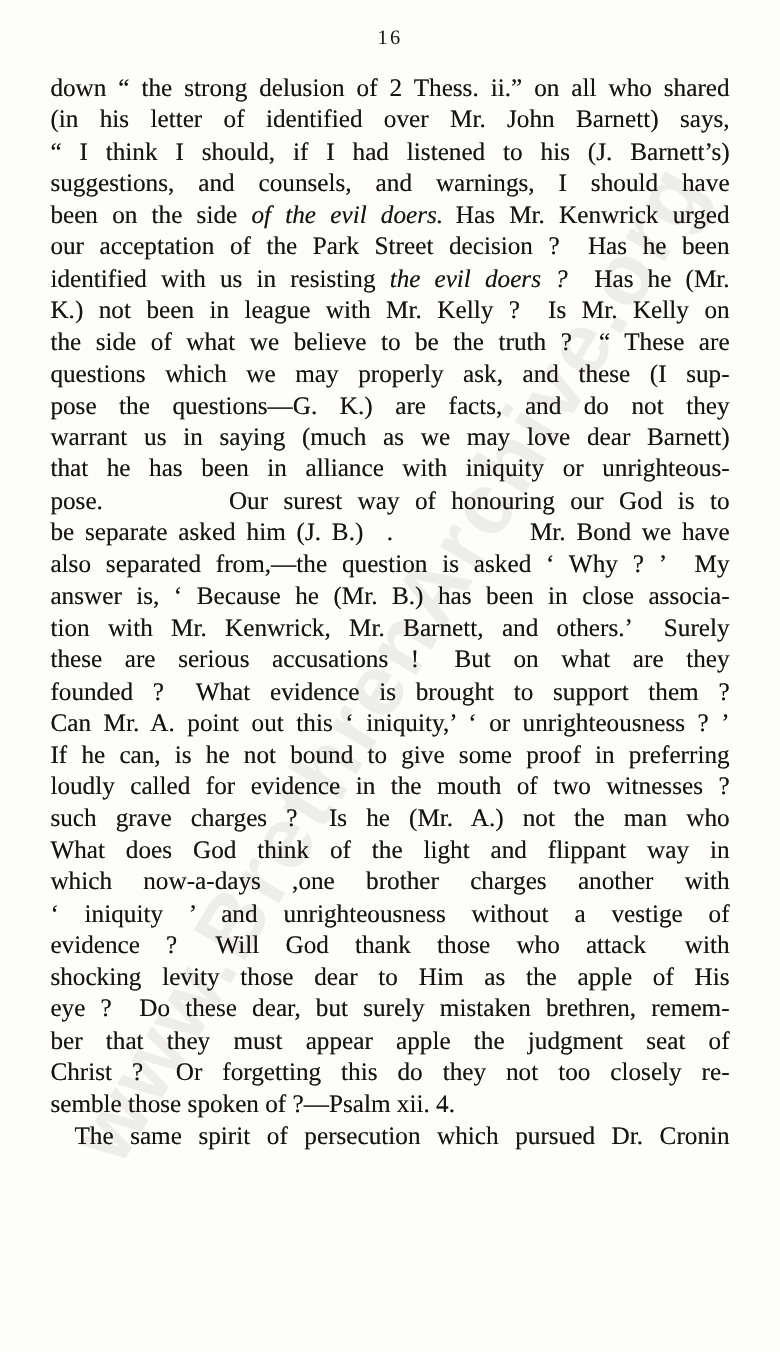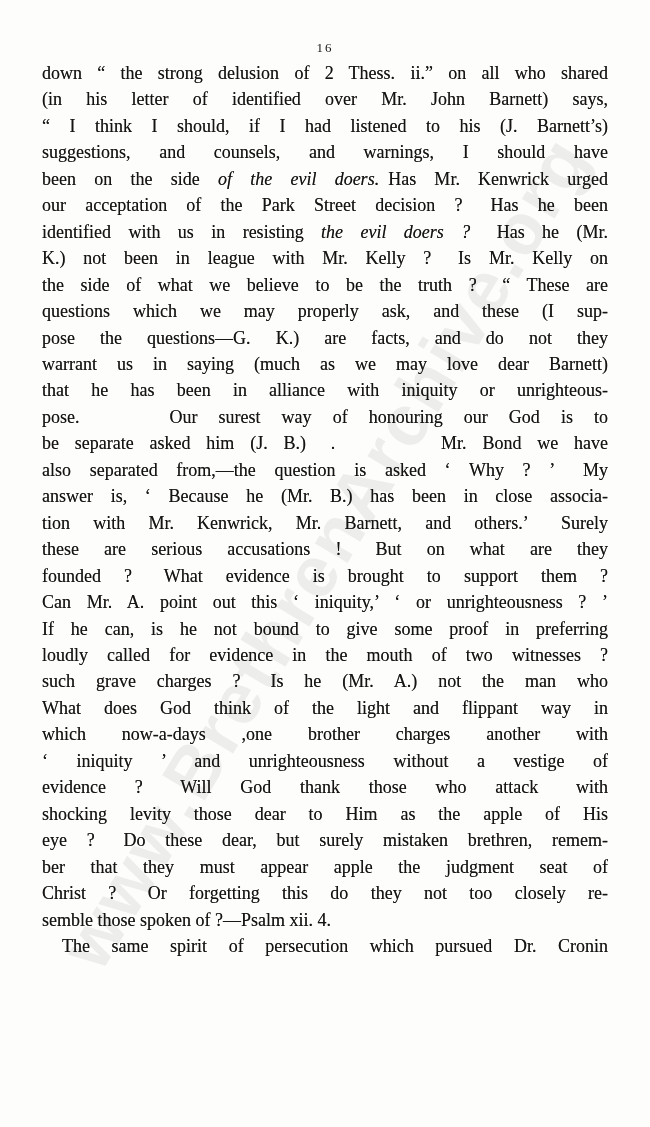--- a/index.html
+++ b/index.html
@@ -23,35 +23,35 @@
     font-size: 72px;
     letter-spacing: 3px;
     color: rgba(55, 55, 50, 0.08);
     white-space: nowrap;
     z-index: 0;
     user-select: none;
     pointer-events: none;
   }
   .page-number {
     position: absolute;
-    top: 40px;
+    top: 22px;
     left: 0;
     width: 100%;
     text-align: center;
-    font-size: 13px;
+    font-size: 17px;
     letter-spacing: 2px;
     z-index: 1;
   }
   .text-block {
     position: absolute;
     left: 42px;
     top: 60px;
     width: 566px;
     z-index: 1;
-    font-size: 18px;
+    font-size: 21px;
     line-height: 26.45px;
     text-shadow: 0 0 0.5px rgba(20, 18, 16, 0.6);
   }
   .line {
     text-align: justify;
     text-align-last: justify;
     white-space: normal;
   }
   .line.para-end { text-align-last: left; }
   .line.indent { text-indent: 20px; }

